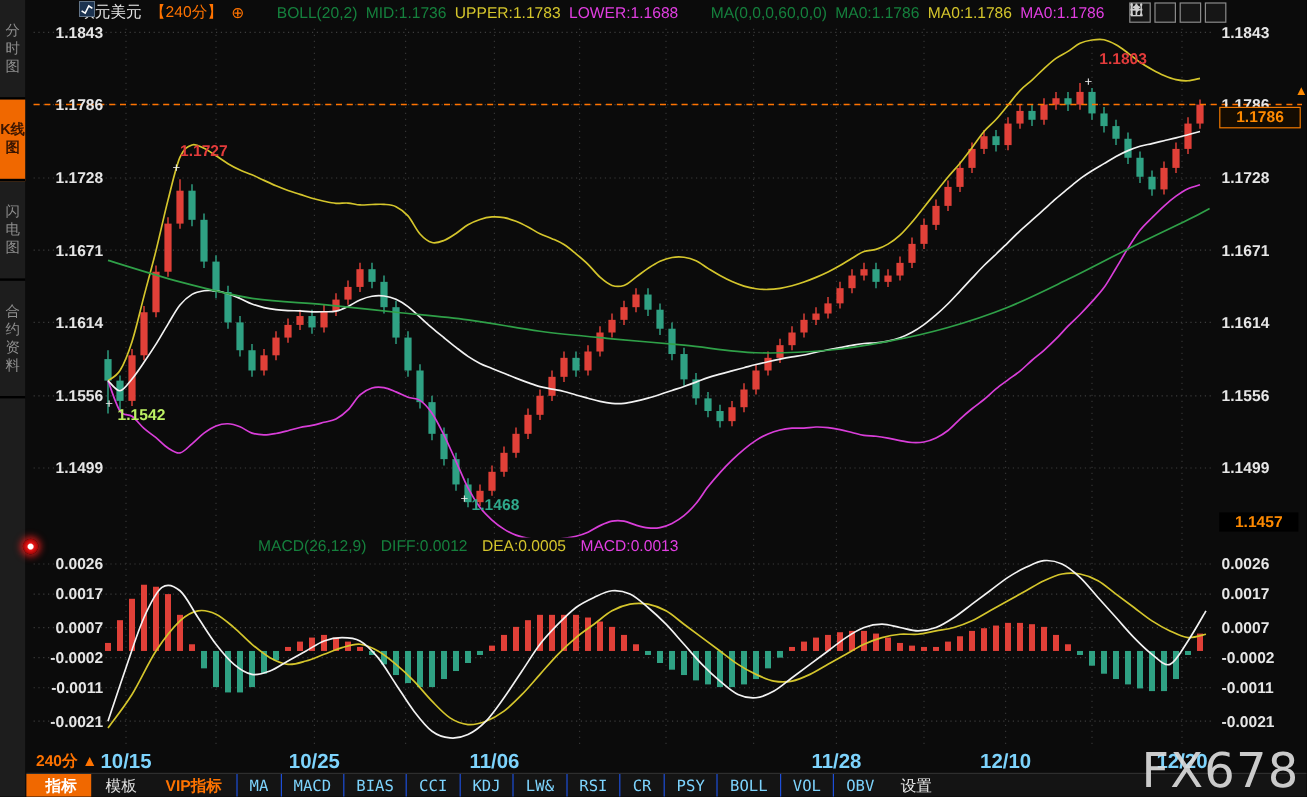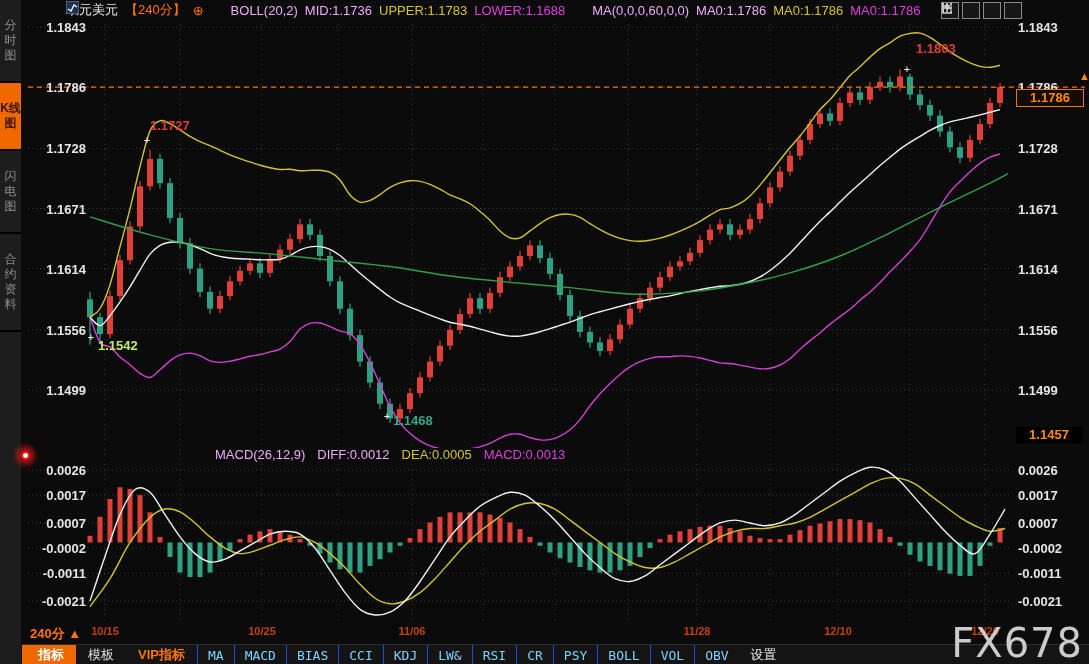--- a/index.html
+++ b/index.html
@@ -10,21 +10,21 @@
   
   .sidebar{position:absolute;left:0;top:0;width:21px;height:664px;background:#1d1d1d;z-index:5;}
   .side-tab{width:21px;text-align:center;padding:18px 0;border-bottom:2px solid #000;
             color:#8f8f8f;font-size:12px;line-height:15px;cursor:pointer;word-break:break-all;}
   .side-tab.active{background:#f06800;color:#3c1600;font-weight:bold;}
 
   
   .header{position:absolute;left:66px;top:1px;height:18px;display:flex;align-items:center;
           gap:7px;font-size:13px;white-space:nowrap;z-index:6;}
   .t-white{color:#e8e8e8;} .t-orange{color:#ff7300;} .t-yellow{color:#d4c52c;}
-  .t-magenta{color:#e13ee1;} .t-grey{color:#f0abfc;}
+  .t-magenta{color:#e13ee1;} .t-grey{color:#15803d;}
   .mini-ic{display:inline-block;width:13px;height:13px;}
 
   .top-icons{position:absolute;right:67px;top:2px;display:flex;gap:3px;z-index:6;}
   .tool-btn{width:16px;height:15px;border:1px solid #8a8a8a;background:#161616;display:flex;
             align-items:center;justify-content:center;cursor:pointer;}
 
   
   .axis-label{position:absolute;font-size:13px;font-weight:bold;color:#e6e6e6;
               transform:translateY(-50%);z-index:4;}
   .axis-label.left{left:30px;width:56px;text-align:right;}
@@ -39,21 +39,21 @@
 
   
   .anno{position:absolute;font-size:13px;font-weight:bold;z-index:5;}
   .anno-cross{position:absolute;color:#f4f4f4;font-size:11px;z-index:5;transform:translate(-50%,-50%);}
 
   
   .macd-header{position:absolute;left:215px;top:447px;display:flex;gap:12px;font-size:13px;z-index:5;}
 
   
   .xaxis-row{position:absolute;left:22px;right:0;top:623px;height:21px;z-index:5;}
-  .x-label{position:absolute;top:2px;transform:translateX(-50%);font-size:11px;font-weight:bold;color:#c2410c;}
+  .x-label{position:absolute;top:2px;transform:translateX(-50%);font-size:17px;font-weight:bold;color:#7dd3fc;}
   .period-tag{position:absolute;left:8px;top:2px;color:#ff7300;font-size:13px;font-weight:bold;cursor:pointer;}
   .date-box{position:absolute;left:446px;top:0px;padding:2px 8px;background:#000;color:#ff8a00;
             font-size:13px;font-weight:bold;white-space:nowrap;}
 
   
   .toolbar{position:absolute;left:22px;right:0;top:644px;height:20px;background:#141414;
            border-top:1px solid #2e2e2e;display:flex;align-items:stretch;z-index:5;}
   .tb-item{padding:0 12px;font-size:13px;display:flex;align-items:center;cursor:pointer;color:#e2e2e2;}
   .tb-item.active{background:#f06800;color:#fff;font-weight:bold;padding-left:16px;}
   .tb-item.vip{color:#ff7300;font-weight:bold;}

